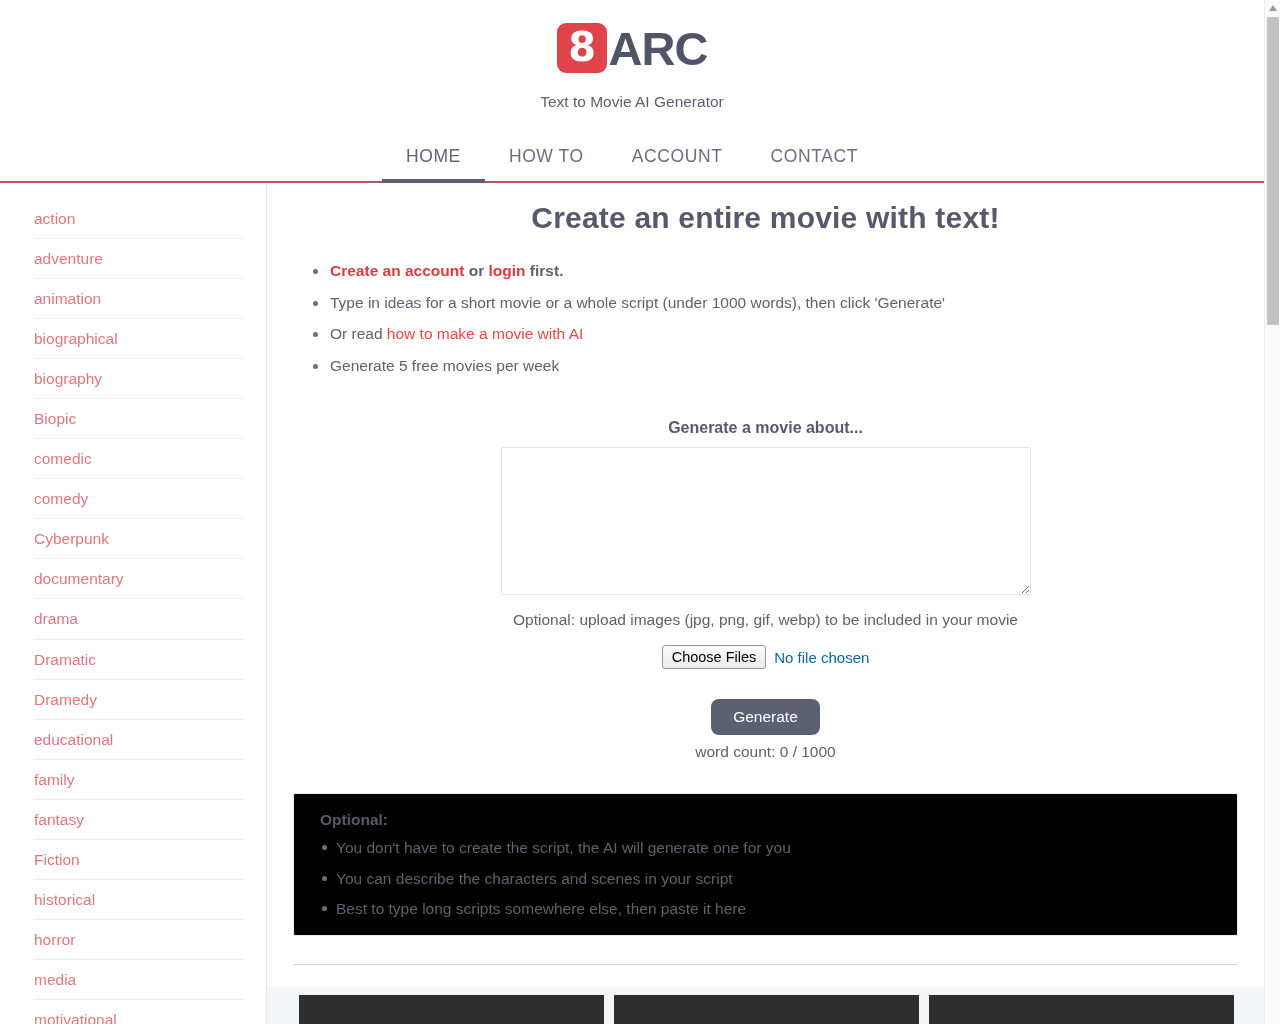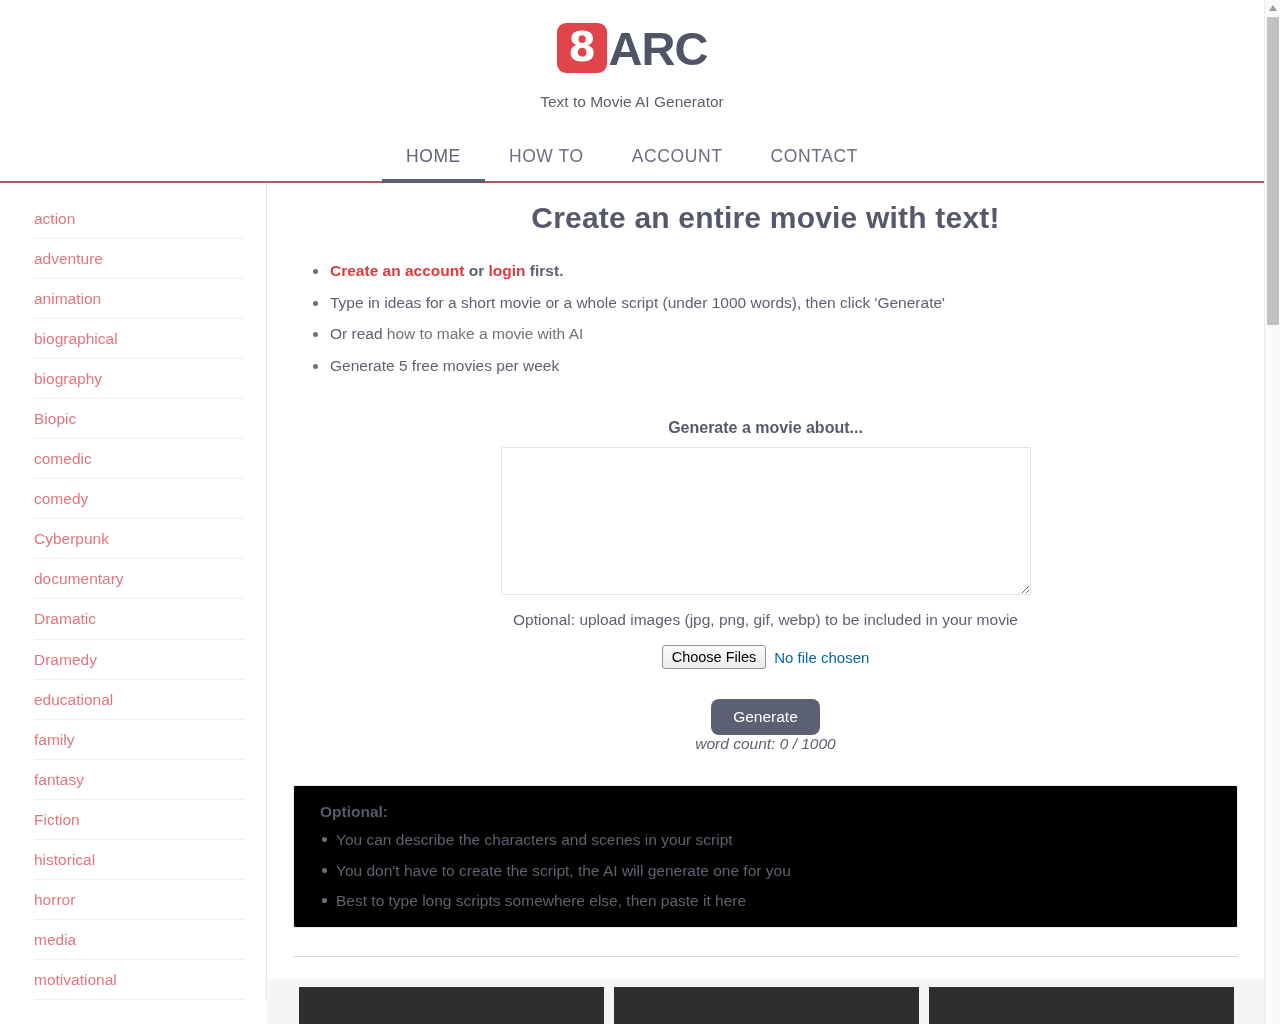--- a/index.html
+++ b/index.html
@@ -159,21 +159,21 @@
   ul.intro-list li::before {
     content: "";
     position: absolute;
     left: -17px; top: 6px;
     width: 5px; height: 5px;
     border-radius: 50%;
     background: #6b7080;
   }
   .lnk-strong { color: #e03a3f; font-weight: bold; text-decoration: none; cursor: pointer; }
   .lnk-bold { color: #5e6270; font-weight: bold; }
-  .lnk { color: #737373; text-decoration: none; cursor: pointer; }
+  .lnk { color: #ef4444; text-decoration: none; cursor: pointer; }
 
   
   .form-area { margin-top: 30px; text-align: center; }
   .form-label {
     color: #555a6c;
     font-size: 16px;
     font-weight: bold;
     margin-bottom: 10px;
   }
   textarea.prompt {
@@ -220,23 +220,23 @@
     background: #5c6073;
     color: #ffffff;
     border: none;
     border-radius: 8px;
     padding: 9px 22px;
     font-size: 15.5px;
     font-family: "Liberation Sans", sans-serif;
     cursor: pointer;
   }
   .word-count {
+    margin-top: 8px;
     color: #5e6270;
     font-size: 15.5px;
-    font-style: italic;
   }
 
   
   .optional-box {
     margin: 32px 26px 0 26px;
     border: 1px solid #ececec;
     border-radius: 2px;
     padding: 17px 22px 18px 22px;
     background: #000000;
   }
@@ -336,20 +336,21 @@
         <a class="genre-link" href="#">action</a>
         <a class="genre-link" href="#">adventure</a>
         <a class="genre-link" href="#">animation</a>
         <a class="genre-link" href="#">biographical</a>
         <a class="genre-link" href="#">biography</a>
         <a class="genre-link" href="#">Biopic</a>
         <a class="genre-link" href="#">comedic</a>
         <a class="genre-link" href="#">comedy</a>
         <a class="genre-link" href="#">Cyberpunk</a>
         <a class="genre-link" href="#">documentary</a>
+        <a class="genre-link" href="#">drama</a>
         <a class="genre-link" href="#">Dramatic</a>
         <a class="genre-link" href="#">Dramedy</a>
         <a class="genre-link" href="#">educational</a>
         <a class="genre-link" href="#">family</a>
         <a class="genre-link" href="#">fantasy</a>
         <a class="genre-link" href="#">Fiction</a>
         <a class="genre-link" href="#">historical</a>
         <a class="genre-link" href="#">horror</a>
         <a class="genre-link" href="#">media</a>
         <a class="genre-link" href="#">motivational</a>
@@ -381,22 +382,22 @@
             <span class="file-name">No file chosen</span>
           </div>
 
           <button class="gen-btn">Generate</button>
           <div class="word-count">word count: 0 / 1000</div>
         </div>
 
         <div class="optional-box">
           <div class="optional-title">Optional:</div>
           <ul class="optional-list">
+            <li>You don't have to create the script, the AI will generate one for you</li>
             <li>You can describe the characters and scenes in your script</li>
-            <li>You don't have to create the script, the AI will generate one for you</li>
             <li>Best to type long scripts somewhere else, then paste it here</li>
           </ul>
         </div>
 
         <div class="section-divider"></div>
 
         <div class="video-strip">
           <div class="video-card"></div>
           <div class="video-card"></div>
           <div class="video-card"></div>

